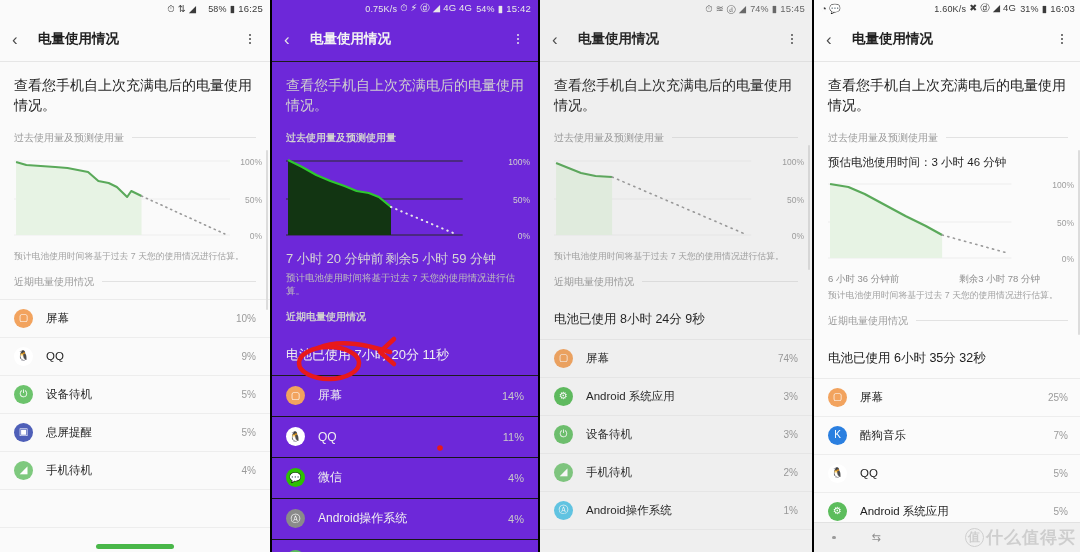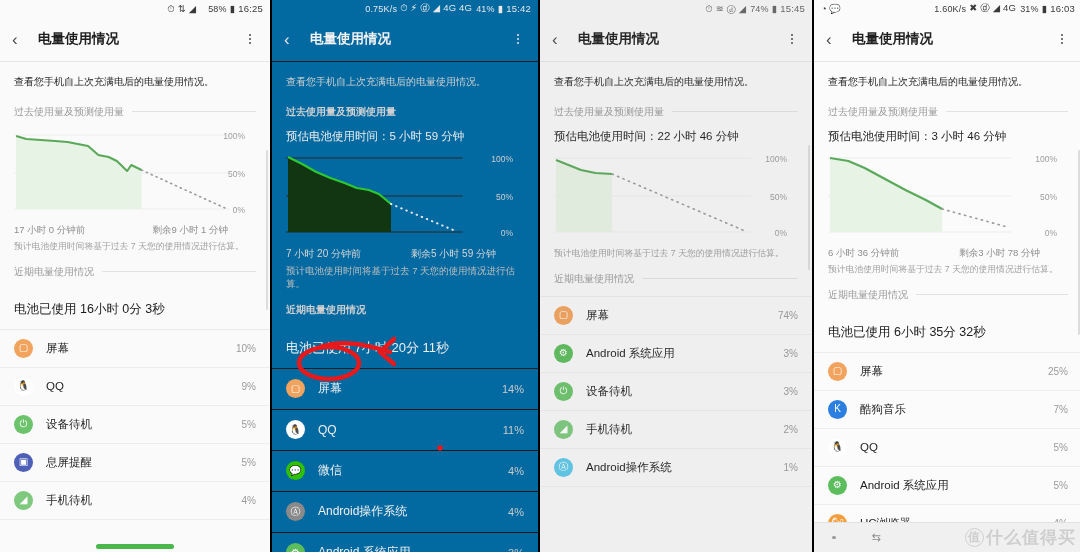--- a/index.html
+++ b/index.html
@@ -7,21 +7,21 @@
     width: 1080px; height: 552px;
     background: #000;
     font-family: "Liberation Sans", "DejaVu Sans", sans-serif;
     overflow: hidden;
   }
   .strip { display: flex; width: 1080px; height: 552px; background:#000; }
 
   .panel { position: relative; height: 552px; overflow: hidden; flex: none; }
   .p1 { width: 270px; background: #fafafa; }
   .gap { width: 2px; background:#000; flex:none; }
-  .p2 { width: 266px; background: #0369a1; }
+  .p2 { width: 266px; background: #6d28d9; }
   .p3 { width: 272px; background: #f7f7f7; }
   .p4 { width: 268px; background: #fbfbfb; }
 
   
   .statusbar {
     height: 17px; display: flex; align-items: center; justify-content: flex-end;
     padding: 0 7px; font-size: 9.5px; letter-spacing: .2px;
   }
   .statusbar .left { margin-right: auto; display:flex; align-items:center; gap:4px; }
   .statusbar .icons { display: flex; align-items: center; gap: 3px; }
@@ -44,48 +44,48 @@
   }
   .kebab i { display:block; width:2.5px; height:2.5px; border-radius:50%; background:#4b4b4b; margin:1.6px auto; font-style:normal;}
   .dark .back, .dark .kebab { color: #e6e6e6; }
   .dark .kebab i { background:#e6e6e6; }
   .dark .appbar-title { color: #f2f2f2; }
 
   .divider-top { height:1px; background:#e6e6e6; }
   .dark .divider-top { background:#1c1c1c; }
 
   
-  .desc { font-size: 10px; color: #242424; padding: 13px 14px 15px; line-height:1.45; }
+  .desc { font-size: 14px; color: #242424; padding: 13px 14px 15px; line-height:1.45; }
   .dark .desc { color: #cfcfcf; }
 
   .section-head { display:flex; align-items:center; padding: 0 14px; margin-bottom: 10px; }
   .section-head .txt { font-size: 10px; color: #9a9a9a; white-space:nowrap; }
   .section-head .rule { flex:1; height:1px; background:#e2e2e2; margin-left:8px; }
   .dark .section-head .txt { color:#d0d0d0; font-weight:600; }
   .dark .section-head .rule { background: transparent; }
 
   .est { font-size: 11.5px; color: #1f1f1f; padding: 0 14px 8px; }
   .dark .est { color: #ededed; }
 
   
   .chartwrap { position: relative; padding: 0 6px 0 14px; height: 92px; display:flex; }
   .chartarea { position:relative; flex:1; height:88px; }
   .chartarea svg { display:block; width:100%; height:100%; }
   .ylabels {
     width: 34px; position:relative; height:88px; font-size:8.5px; color:#9d9d9d;
   }
-  .ylabels span { position:absolute; right:19px; }
+  .ylabels span { position:absolute; right:2px; }
   .dark .ylabels span { color:#cfcfcf; }
   .y100 { top: 2px; } .y50 { top: 40px; } .y0 { top: 76px; }
 
   .chart-foot {
     display:flex; justify-content:space-between; font-size:9.5px; color:#8e8e8e;
     padding: 3px 42px 0 14px;
   }
-  .dark .chart-foot { color:#d6d6d6; font-size:10px; }
+  .dark .chart-foot { color:#d6d6d6; font-size:13px; }
   .note { font-size: 8.8px; color:#a2a2a2; padding: 4px 14px 0; }
   .dark .note { color:#bdbdbd; font-size:9.5px; }
 
   .used { font-size: 12.5px; color:#1c1c1c; padding: 12px 14px 11px; }
   .dark .used { color:#f0f0f0; font-size:13px; }
 
   
   .list { border-top:1px solid #ebebeb; }
   .dark .list { border-top:1px solid #1e1e1e; }
   .row {
@@ -193,31 +193,26 @@
           <path d="M2,7 L12,10 L26,11 L40,12 L52,13 L62,15 L72,17 L82,26 L92,28 L100,32 L110,42 L114,36 L124,41" fill="none" stroke="#5aa95a" stroke-width="2" stroke-linejoin="round"></path>
           <path d="M124,41 L205,79" fill="none" stroke="#9a9a9a" stroke-width="1.6" stroke-dasharray="1.2 4" stroke-linecap="round"></path>
         </svg>
       </div>
       <div class="ylabels">
         <span class="y100">100%</span>
         <span class="y50">50%</span>
         <span class="y0">0%</span>
       </div>
     </div>
-    <div class="chart-foot">
-      <span>17 小时 0 分钟前</span>
-      <span>剩余9 小时 1 分钟</span>
-    </div>
     <div class="note">预计电池使用时间将基于过去 7 天您的使用情况进行估算。</div>
 
     <div class="section-head" style="margin-top:12px">
       <span class="txt">近期电量使用情况</span>
       <span class="rule"></span>
     </div>
-    <div class="used">电池已使用 16小时 0分 3秒</div>
 
     <div class="list" id="list1">
         <div class="row">
           <span class="ic ic-screen">
             <span class="glyph">▢</span>
           </span>
           <span class="nm">屏幕</span>
           <span class="pc">10%</span>
         </div>
         <div class="row">
@@ -253,41 +248,40 @@
     <div class="scrollbar" style="top:150px;height:160px"></div>
     <div class="home-pill"></div>
   </div>
 
   <div class="gap"></div>
 
   <div class="panel p2 dark">
     <div class="statusbar sb-dark">
       <span class="netspd" style="margin-left:auto">0.75K/s</span>
       <span class="icons">⏱ ⚡ ⓓ ◢ 4G 4G</span>
-      <span class="sbat" style="margin-left:4px">41%</span>
+      <span class="sbat" style="margin-left:4px">54%</span>
       <span style="margin:0 3px">▮</span>
       <span>15:42</span>
     </div>
     <div class="appbar">
       <span class="back">‹</span>
       <span class="appbar-title">电量使用情况</span>
       <span class="kebab">
           <i></i>
           <i></i>
           <i></i>
         </span>
     </div>
     <div class="divider-top"></div>
 
     <div class="desc">查看您手机自上次充满电后的电量使用情况。</div>
     <div class="section-head">
       <span class="txt">过去使用量及预测使用量</span>
       <span class="rule"></span>
     </div>
-    <div class="est">预估电池使用时间：5 小时 59 分钟</div>
 
     <div class="chartwrap">
       <div class="chartarea">
         <svg viewBox="0 0 210 88" preserveAspectRatio="none">
           <line x1="0" y1="6" x2="175" y2="6" stroke="#2a2a2a" stroke-width="1"></line>
           <line x1="0" y1="44" x2="175" y2="44" stroke="#2a2a2a" stroke-width="1"></line>
           <line x1="0" y1="80" x2="175" y2="80" stroke="#2a2a2a" stroke-width="1"></line>
           <path d="M2,5 L16,12 L30,20 L44,26 L58,31 L70,36 L82,38 L92,42 L104,52 L104,80 L2,80 Z" fill="#123512"></path>
           <path d="M2,5 L16,12 L30,20 L44,26 L58,31 L70,36 L82,38 L92,42 L104,52" fill="none" stroke="#2fc72f" stroke-width="2.2" stroke-linejoin="round"></path>
           <path d="M104,52 L168,79" fill="none" stroke="#e9e9e9" stroke-width="2" stroke-dasharray="0.5 5" stroke-linecap="round"></path>
@@ -376,21 +370,20 @@
           <i></i>
         </span>
     </div>
     <div class="divider-top"></div>
 
     <div class="desc">查看您手机自上次充满电后的电量使用情况。</div>
     <div class="section-head">
       <span class="txt">过去使用量及预测使用量</span>
       <span class="rule"></span>
     </div>
-    <div class="est">预估电池使用时间：22 小时 46 分钟</div>
 
     <div class="chartwrap">
       <div class="chartarea">
         <svg viewBox="0 0 210 88" preserveAspectRatio="none">
           <line x1="0" y1="6" x2="190" y2="6" stroke="#ededed" stroke-width="1"></line>
           <line x1="0" y1="44" x2="190" y2="44" stroke="#ededed" stroke-width="1"></line>
           <line x1="0" y1="80" x2="190" y2="80" stroke="#ededed" stroke-width="1"></line>
           <path d="M2,8 L14,13 L26,18 L40,21 L56,22 L56,80 L2,80 Z" fill="#e7f3e4"></path>
           <path d="M2,8 L14,13 L26,18 L40,21 L56,22" fill="none" stroke="#5aa95a" stroke-width="2" stroke-linejoin="round"></path>
           <path d="M56,22 L184,79" fill="none" stroke="#9a9a9a" stroke-width="1.6" stroke-dasharray="1.2 4.5" stroke-linecap="round"></path>
@@ -401,20 +394,21 @@
         <span class="y50">50%</span>
         <span class="y0">0%</span>
       </div>
     </div>
     <div class="note">预计电池使用时间将基于过去 7 天您的使用情况进行估算。</div>
 
     <div class="section-head" style="margin-top:12px">
       <span class="txt">近期电量使用情况</span>
       <span class="rule"></span>
     </div>
+    <div class="used">电池已使用 8小时 24分 9秒</div>
 
     <div class="list" id="list3">
         <div class="row">
           <span class="ic ic-screen">
             <span class="glyph">▢</span>
           </span>
           <span class="nm">屏幕</span>
           <span class="pc">74%</span>
         </div>
         <div class="row">

